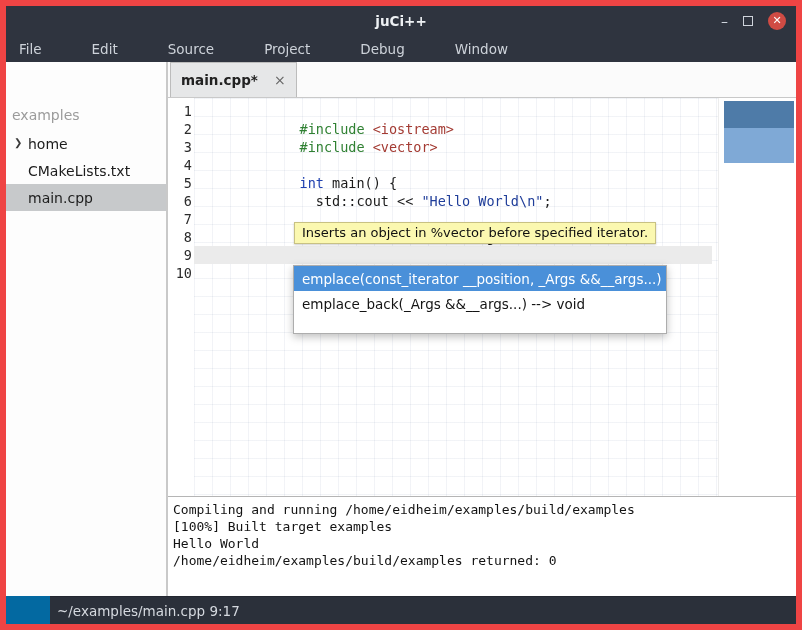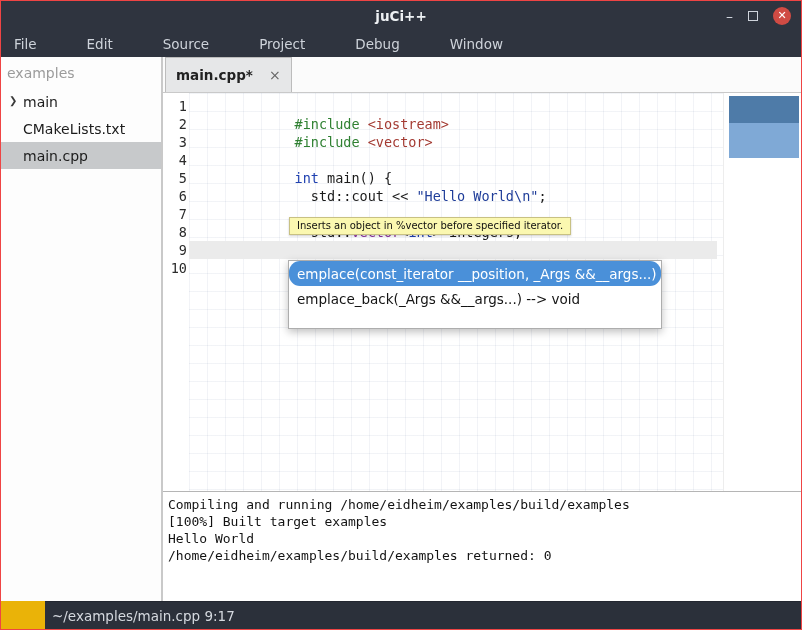--- a/index.html
+++ b/index.html
@@ -1,39 +1,39 @@
 <!DOCTYPE html>
 <html><head>
 <meta charset="utf-8">
 <style>
   * { box-sizing: border-box; margin: 0; padding: 0; }
   html,body { width: 802px; height: 630px; }
   body { font-family: "DejaVu Sans", sans-serif; }
 
-  .window { width: 802px; height: 630px; display: flex; flex-direction: column; background: #eab308; overflow: hidden; border: 1px solid #ef4444; justify-content: center; }
+  .window { width: 802px; height: 630px; display: flex; flex-direction: column; background: #0369a1; overflow: hidden; border: 6px solid #ef4444; justify-content: center; }
 
   
   .titlebar { flex: 0 0 29px; background: #2f343f; position: relative; display: flex; align-items: center; justify-content: center; }
   .title { color: #eef1f4; font-size: 13.5px; font-weight: bold; }
   .controls { position: absolute; right: 10px; top: 0; height: 29px; display: flex; align-items: center; gap: 15px; }
   .btn-min { color: #cfd4dc; font-size: 14px; line-height: 10px; cursor: default; }
   .btn-max { width: 10px; height: 10px; border: 1.5px solid #cfd4dc; display: inline-block; }
   .btn-close { width: 18px; height: 18px; border-radius: 50%; background: #d04b44; color: #fff; font-size: 11px; display: flex; align-items: center; justify-content: center; font-weight: bold; }
 
   
   .menubar { flex: 0 0 27px; background: #2f343f; display: flex; align-items: center; padding-left: 4px; gap: 32px; }
   .menu-item { color: #ced3da; font-size: 13.5px; padding: 4px 9px; }
 
   
   .main { flex: 1; display: flex; min-height: 0; background: #fff; }
   .vsplit { flex: 0 0 2px; background: #c9c9c9; }
 
   
   .sidebar { flex: 0 0 160px; background: #fdfdfd; padding-top: 3px; overflow: hidden; }
-  .tree-header { color: #9b9b9b; font-size: 14px; padding: 5px 8px 7px 6px; }
+  .tree-header { color: #9b9b9b; font-size: 14px; padding: 5px 8px 7px 6px; margin-top: 37px; }
   .tree-item { height: 27px; display: flex; align-items: center; font-size: 14px; color: #1c1c1c; padding-left: 22px; position: relative; white-space: nowrap; }
   .tree-item .chev { position: absolute; left: 8px; top: 7px; font-size: 10px; color: #3a3a3a; }
   .tree-item.selected { background: #c7c9cb; }
 
   
   .right { flex: 1; display: flex; flex-direction: column; min-width: 0; }
 
   
   .tabbar { flex: 0 0 28px; background: #fbfbfb; border-bottom: 1px solid #c9c9c9; display: flex; align-items: flex-end; padding-left: 2px; }
   .tab { height: 35px; display: flex; align-items: center; background: #e6e7e8; border: 1px solid #bcbcbc; border-bottom: none; padding: 0 10px; font-size: 13.5px; font-weight: bold; color: #222; }
@@ -56,25 +56,25 @@
   .tok.kw   { color: #2041b0; }
   .tok.str  { color: #1f3d99; }
   .tok.type { color: #8a2f9e; }
   .tok.pl   { color: #1a1a1a; }
   .cursor { display: inline-block; width: 0; height: 15px; border-left: 2px solid #101010; vertical-align: -2px; }
 
   .map { flex: 0 0 78px; position: relative; border-left: 1px solid #ededed; background: #fff; }
   .map-slider { position: absolute; left: 5px; right: 2px; top: 3px; height: 62px; background: #7fa9d6; }
   .map-slider-top { position: absolute; left: 0; right: 0; top: 0; height: 27px; background: #4e7ba8; }
 
-  .tooltip { position: absolute; left: 126px; top: 124px; background: #fbf8b0; border: 1px solid #c8c183; padding: 2px 7px 3px 7px; font-size: 10px; color: #101010; white-space: nowrap; z-index: 5; box-shadow: 0 1px 2px rgba(0,0,0,0.2); }
+  .tooltip { position: absolute; left: 126px; top: 124px; background: #fbf8b0; border: 1px solid #c8c183; padding: 2px 7px 3px 7px; font-size: 13px; color: #101010; white-space: nowrap; z-index: 5; box-shadow: 0 1px 2px rgba(0,0,0,0.2); }
 
   .completion { position: absolute; left: 125px; top: 167px; width: 374px; background: #fff; border: 1px solid #adadad; box-shadow: 0 3px 8px rgba(0,0,0,0.25); z-index: 6; padding-bottom: 17px; }
   .completion .row { padding: 5px 8px 4px 8px; font-size: 13.5px; color: #141414; white-space: nowrap; overflow: hidden; }
-  .completion .row.selected { background: #4a90d9; color: #fff; border-radius: 11px; }
+  .completion .row.selected { background: #4a90d9; color: #fff; }
 
   
   .terminal { flex: 1; background: #fff; border-top: 1px solid #b5b5b5; font-family: "DejaVu Sans Mono", monospace; font-size: 13px; line-height: 17px; color: #131313; padding: 4px 0 0 5px; overflow: hidden; }
   .term-line { white-space: pre; height: 17px; }
 
   
   .statusbar { flex: 0 0 28px; background: #2b303a; border-top: 1px solid #232730; display: flex; align-items: center; padding-left: 7px; color: #d5d9df; font-size: 13.5px; margin-left: 44px; }
 </style>
 </head>
 <body>
@@ -100,21 +100,21 @@
     <span class="menu-item">Debug</span>
     <span class="menu-item">Window</span>
   </div>
 
   <div class="main">
 
     <div class="sidebar">
       <div class="tree-header">examples</div>
       <div class="tree-item">
         <span class="chev">❯</span>
-        <span>main</span>
+        <span>home</span>
       </div>
       <div class="tree-item">
         <span>CMakeLists.txt</span>
       </div>
       <div class="tree-item selected">
         <span>main.cpp</span>
       </div>
     </div>
 
     <div class="vsplit"></div>

